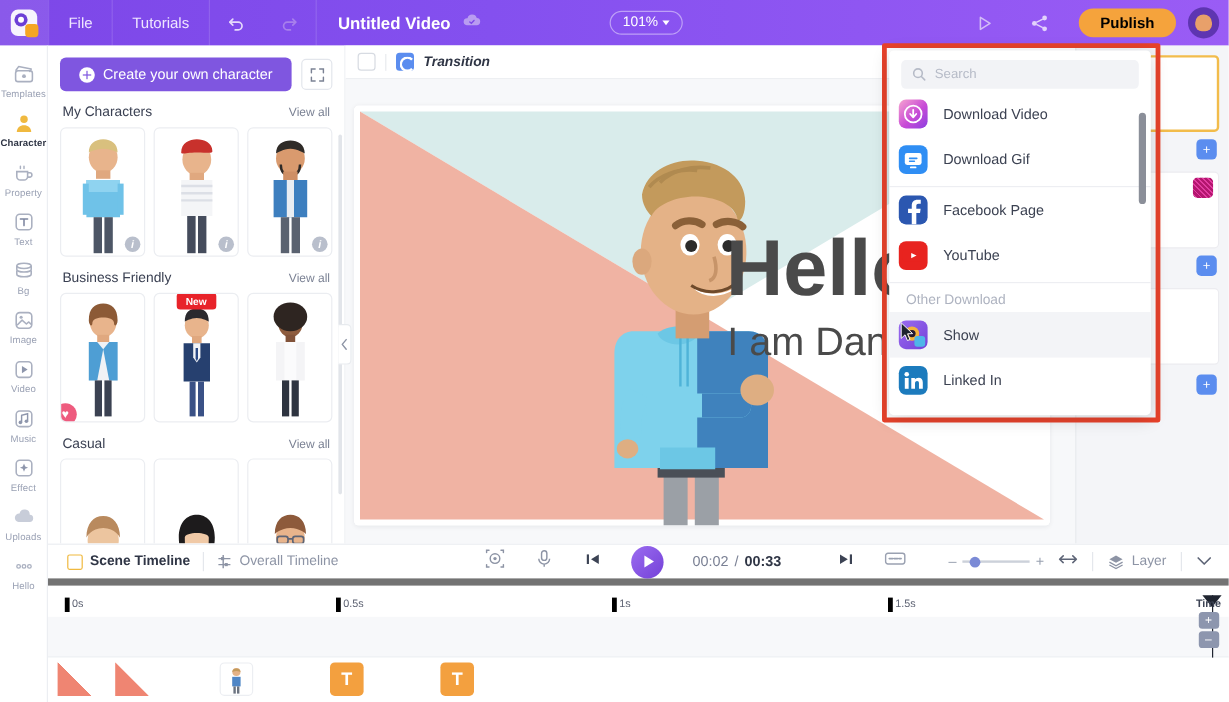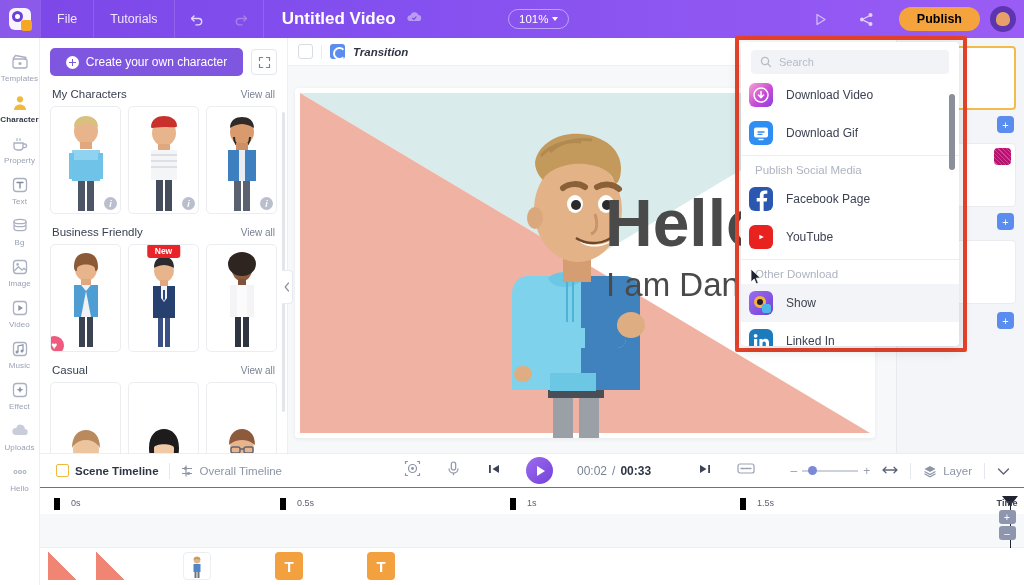--- a/index.html
+++ b/index.html
@@ -39,21 +39,21 @@
   .topitem {
     font-size: 12.5px; color: #efe6ff; padding: 0 16px; height:38px;
     display:flex; align-items:center; cursor:pointer;
   }
   .topdiv { width:1px; height:38px; background: rgba(255,255,255,.13); }
   .icon-btn {
     width: 44px; height:38px; display:flex; align-items:center; justify-content:center;
     cursor:pointer;
   }
   .doc-title {
-    font-size: 17px; font-weight: bold; color:#fff; margin-left: 18px;
+    font-size: 14px; font-weight: bold; color:#fff; margin-left: 18px;
   }
   .cloud-ico { margin-left: 10px; opacity:.75; }
   .zoom-pill {
     position:absolute; left: 508px; top: 9px;
     height: 20px; padding: 0 10px; border-radius: 10px;
     border: 1px solid rgba(255,255,255,.45);
     display:flex; align-items:center; gap:4px;
     font-size: 11.5px; color:#fff; cursor:pointer;
   }
   .caret-d { width:0;height:0;border-left:3px solid transparent;border-right:3px solid transparent;border-top:4px solid #fff; }
@@ -181,42 +181,42 @@
   .ic-fb { background:#2b57b0; }
   .ic-yt { background:#e8231f; }
   .ic-show { background:linear-gradient(135deg,#9b6cf0,#7441d8); }
   .ic-li { background:#1c7bbd; }
   .dd-scroll { position:absolute; right:4px; top:52px; width:6px; height:76px; background:#8b8f99; border-radius:3px; }
   .cursor-arrow { position:absolute; left:750px; top:268px; z-index:60; }
 
   
   .tl-bar {
     position:absolute; left:40px; top:453px; width:984px; height:35px;
-    background:#fff; border-top:1px solid #eceef2; border-bottom:1px solid #737373;
+    background:#fff; border-top:1px solid #eceef2; border-bottom:6px solid #737373;
     display:flex; align-items:center;
   }
   .tl-left { display:flex; align-items:center; gap:10px; padding-left:16px; }
   .tl-item { display:flex; align-items:center; gap:6px; cursor:pointer; }
   .tl-lbl-b { font-size:11.5px; font-weight:bold; color:#2f3545; }
   .tl-lbl-g { font-size:11.5px; color:#8d94a5; }
   .scene-ico { width:13px;height:13px;border:1.5px solid #f0b93f;border-radius:2px;}
   .tl-center { position:absolute; left:364px; display:flex; align-items:center; gap:24px; }
   .play-btn { width:27px;height:27px;border-radius:50%;background:linear-gradient(135deg,#9b6cf0,#7441d8); display:flex;align-items:center;justify-content:center;cursor:pointer;}
   .play-tri { width:0;height:0;border-left:8px solid #fff;border-top:5px solid transparent;border-bottom:5px solid transparent;margin-left:2px;}
   .time-txt { font-size:12px; color:#7a8094; }
   .time-tot { font-size:12px; font-weight:bold; color:#2f3545; }
   .tl-right { position:absolute; right:14px; display:flex; align-items:center; gap:12px; }
   .zoom-slider { display:flex; align-items:center; gap:5px; }
   .zs-track { width:56px; height:2px; background:#ccd1da; position:relative; }
   .zs-knob { position:absolute; left:6px; top:-3.5px; width:9px;height:9px;border-radius:50%;background:#7b8ad6;}
   .zs-sign { font-size:12px; color:#98a0b0; }
   .tl-sep { width:1px;height:16px;background:#e4e7ec;}
 
   .ruler { position:absolute; left:40px; top:496px; width:984px; height:18px; background:#fff; }
-  .tick { position:absolute; top:2px; font-size:9px; color:#5d6272; padding-left:11px; border-left:6px solid #000000; height:12px;}
+  .tick { position:absolute; top:2px; font-size:9px; color:#5d6272; padding-left:2px; border-left:4px solid #000000; height:12px;}
   .track-area { position:absolute; left:40px; top:514px; width:984px; height:34px; background:#f7f8fa; border-bottom:1px solid #eceef2;}
   .track-row { position:absolute; left:40px; top:548px; width:984px; height:37px; background:#fff; }
   .clip { position:absolute; top:4px; height:28px; border-radius:4px; cursor:pointer; }
   .clip-tri { width:28px; height:28px; background:linear-gradient(to bottom left,transparent 49.5%,#ef8572 50%); }
   .clip-t { width:28px;height:28px;background:#f3a03f;color:#fff;font-size:15px;font-weight:bold;display:flex;align-items:center;justify-content:center;border-radius:4px;}
   .clip-ch { width:28px;height:28px;background:#fff;border:1px solid #eceef2;border-radius:4px;display:flex;align-items:flex-end;justify-content:center;}
   .playhead { position:absolute; left:1010px; top:496px; width:1px; height:52px; background:#1f2430; z-index:5;}
   .playhead::before{content:"";position:absolute;left:-8px;top:0;width:0;height:0;border-left:8px solid transparent;border-right:8px solid transparent;border-top:10px solid #1f2430;}
   .time-ctrl { position:absolute; right:4px; top:498px; width:26px; text-align:center; z-index:6;}
   .time-ctrl-lbl { font-size:9px; font-weight:bold; color:#3c4354; }
@@ -616,21 +616,20 @@
         <svg width="24" height="24" viewBox="0 0 24 24">
             <rect x="5" y="6.5" width="14" height="10" rx="2" fill="#fff"></rect>
             <path d="M9 11h6M9 13.3h4" stroke="#2f8ef4" stroke-width="1.3" stroke-linecap="round"></path>
             <path d="M10 18.5h4" stroke="#fff" stroke-width="1.4" stroke-linecap="round"></path>
           </svg>
       </span>
       <span class="dd-label">Download Gif</span>
     </div>
 
     <div class="dd-rule"></div>
-    <div class="dd-sec">Publish Social Media</div>
 
     <div class="dd-item">
       <span class="dd-ico ic-fb">
         <svg width="24" height="24" viewBox="0 0 24 24">
             <path d="M14.6 24V14.6h3.1l.5-3.7h-3.6V8.6c0-1 .3-1.8 1.8-1.8h1.9V3.5c-.3 0-1.5-.1-2.8-.1-2.8 0-4.7 1.7-4.7 4.8v2.7H7.7v3.7h3.1V24z" fill="#fff"></path>
           </svg>
       </span>
       <span class="dd-label">Facebook Page</span>
     </div>
     <div class="dd-item">

